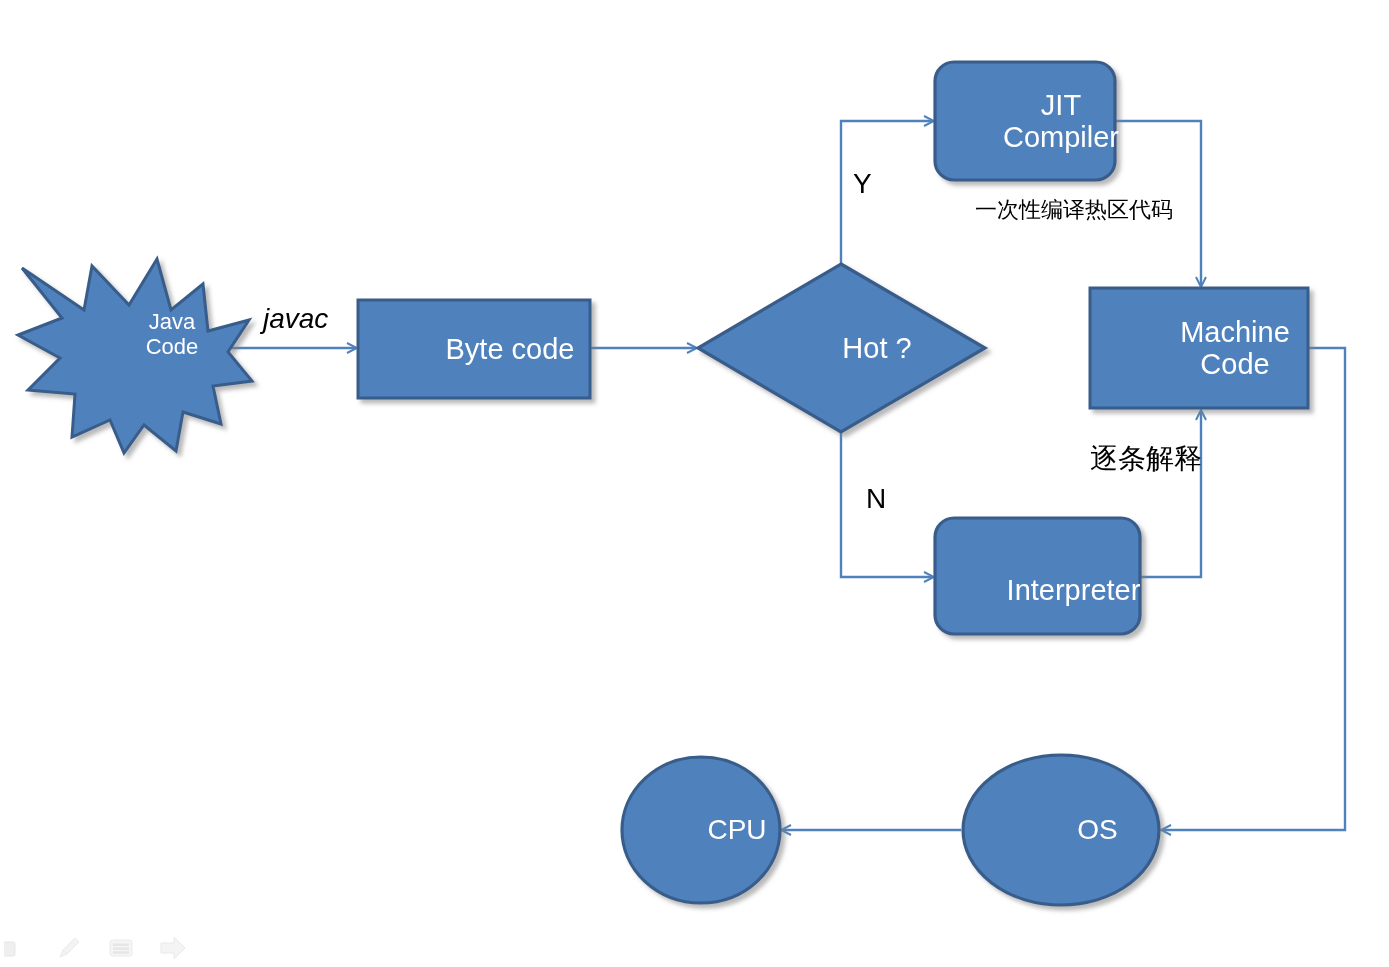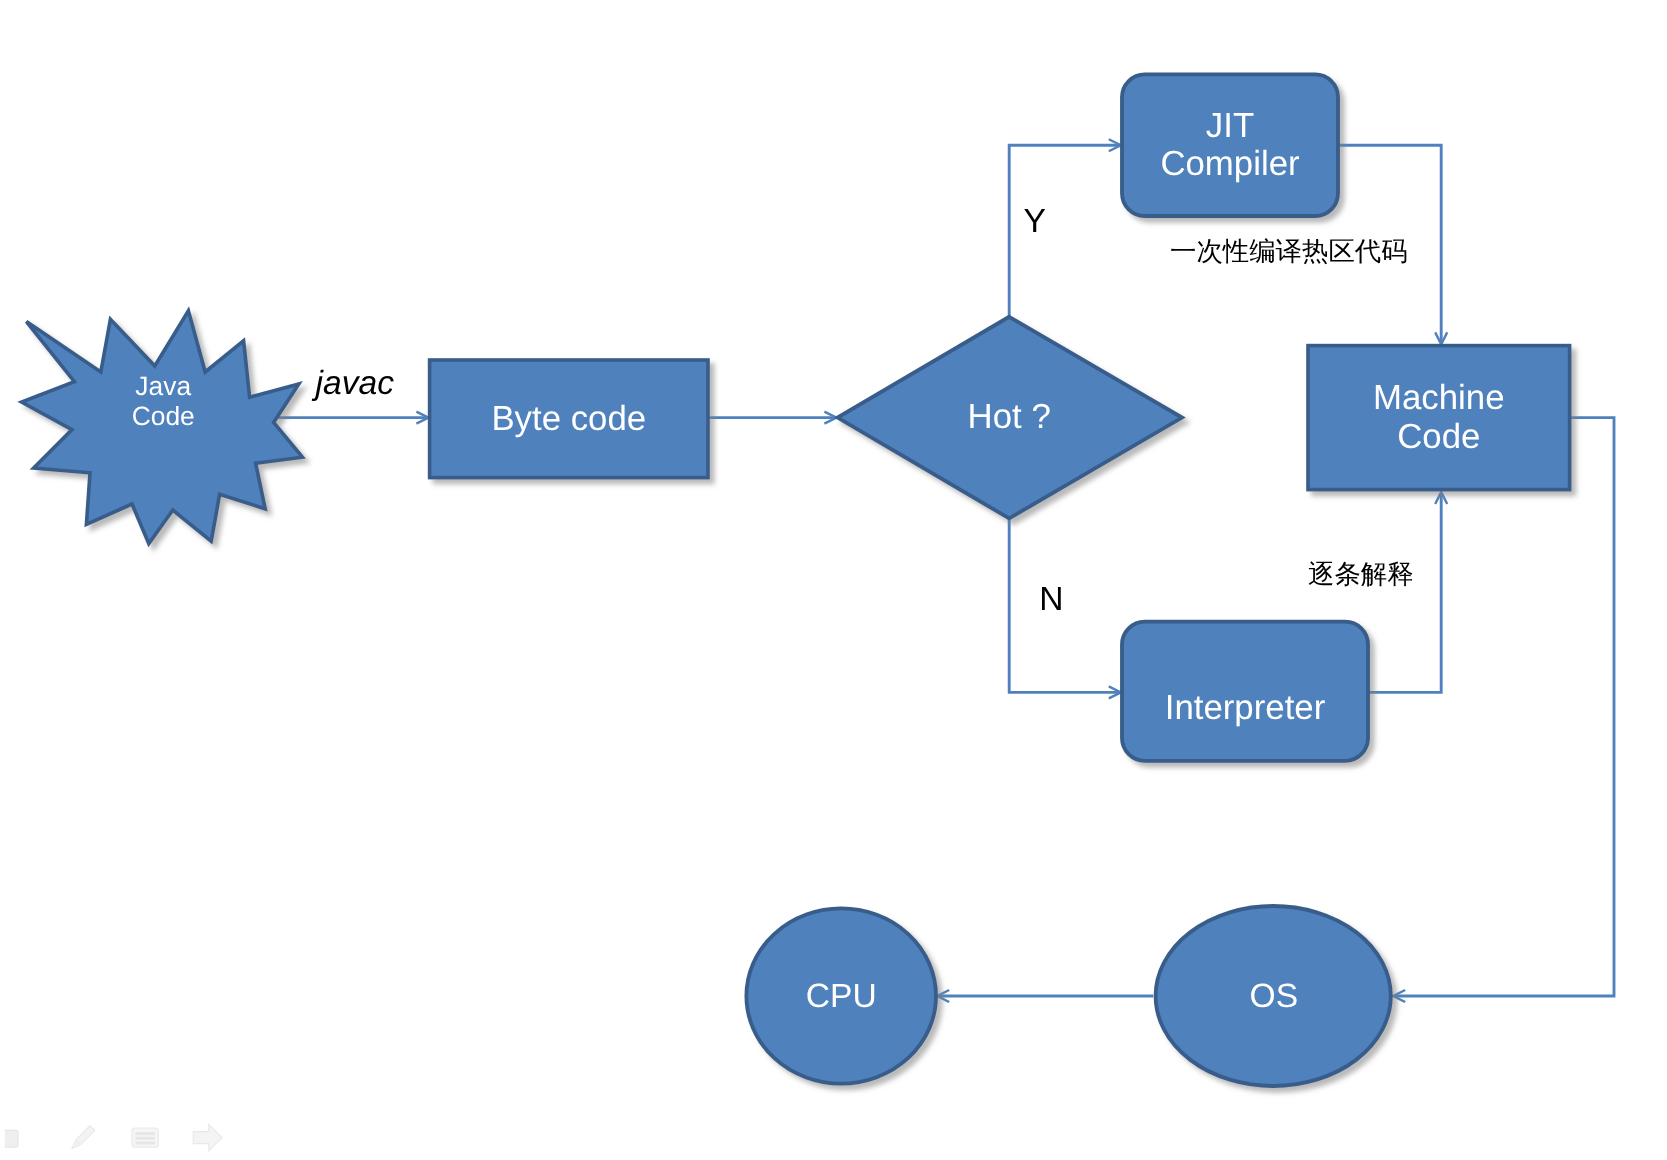--- a/index.html
+++ b/index.html
@@ -26,20 +26,21 @@
     position: absolute;
     color: #ffffff;
     font-family: "Liberation Sans", sans-serif;
     text-align: center;
     line-height: 1.12;
     white-space: pre-line;
     pointer-events: none;
     display: flex;
     align-items: center;
     justify-content: center;
+    margin-left: 36px;
   }
   .edge-label {
     position: absolute;
     color: #000000;
     font-family: "Liberation Sans", sans-serif;
     white-space: nowrap;
   }
   .edge-label-cjk {
     font-family: "DejaVu Sans", sans-serif;
   }
@@ -50,21 +51,21 @@
   #lbl-jit    { left: 935px;  top: 62px;  width: 180px; height: 118px; font-size: 29px; }
   #lbl-interp { left: 935px;  top: 518px; width: 205px; height: 144px; font-size: 29px; }
   #lbl-mach   { left: 1090px; top: 288px; width: 218px; height: 120px; font-size: 29px; text-align: center; }
   #lbl-cpu    { left: 622px;  top: 757px; width: 158px; height: 146px; font-size: 28px; }
   #lbl-os     { left: 963px;  top: 755px; width: 197px; height: 150px; font-size: 28px; }
   
   #lbl-javac  { left: 263px;  top: 303px; font-size: 28px; font-style: italic; }
   #lbl-y      { left: 853px;  top: 168px; font-size: 28px; }
   #lbl-n      { left: 866px;  top: 483px; font-size: 28px; }
   #lbl-jit-note    { left: 975px;  top: 195px; font-size: 22px; }
-  #lbl-interp-note { left: 1090px; top: 464px; font-size: 22px; }
+  #lbl-interp-note { left: 1090px; top: 440px; font-size: 28px; }
   
   #toolbar {
     position: absolute;
     left: 0px;
     top: 928px;
     height: 39px;
     display: flex;
     align-items: center;
     gap: 22px;
     padding-left: 2px;

